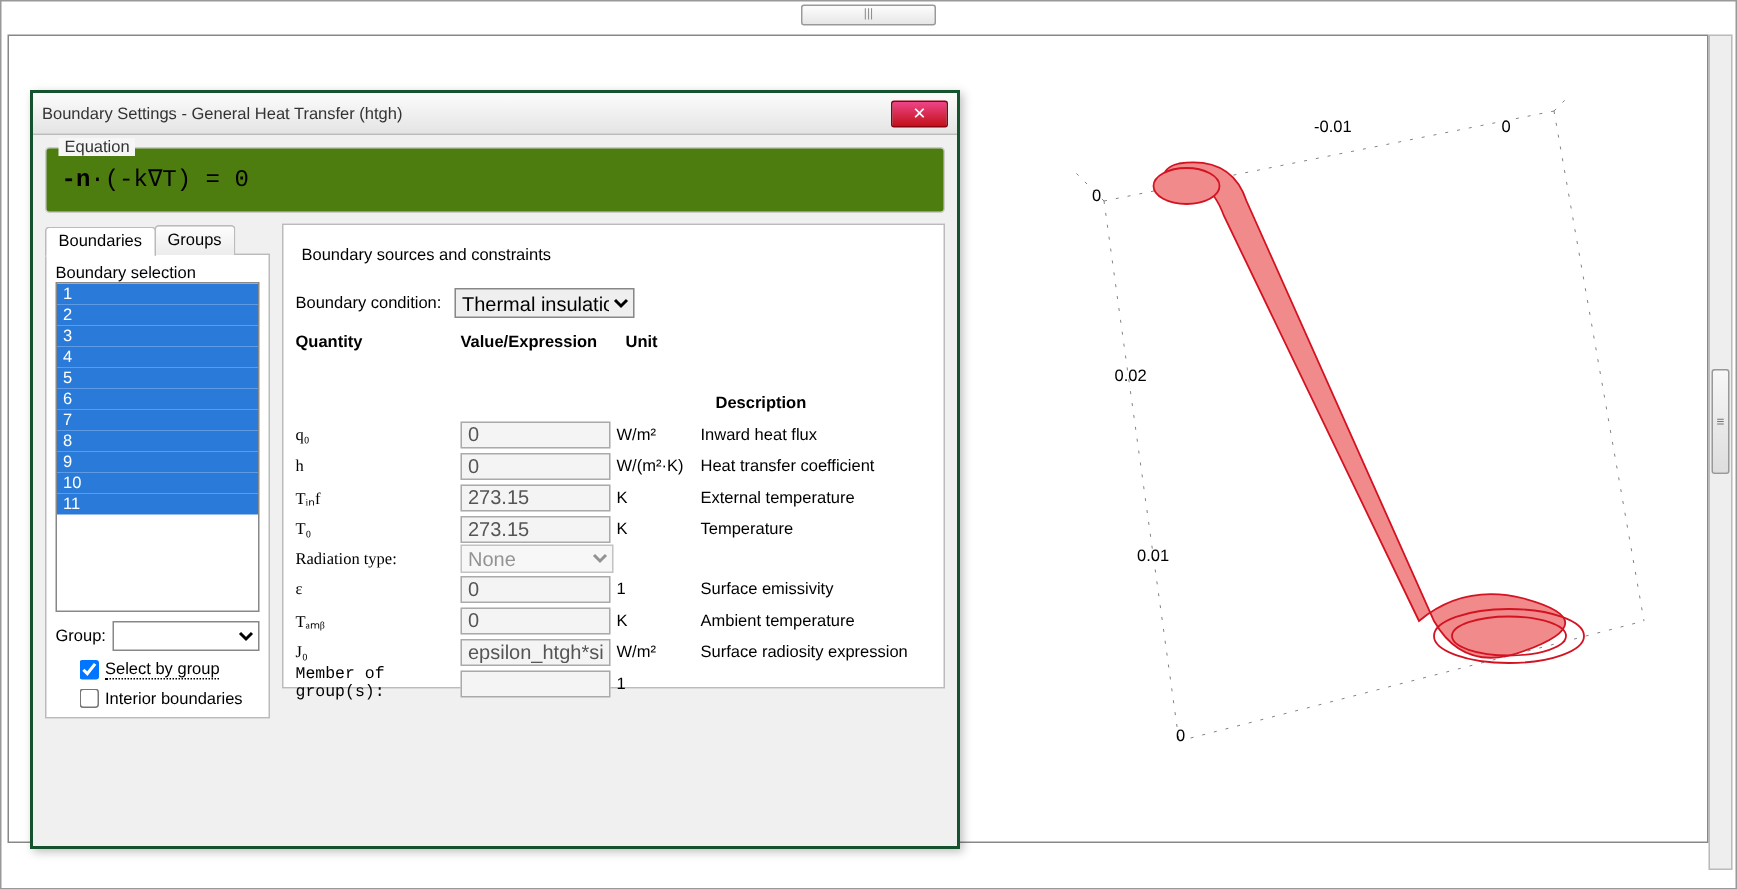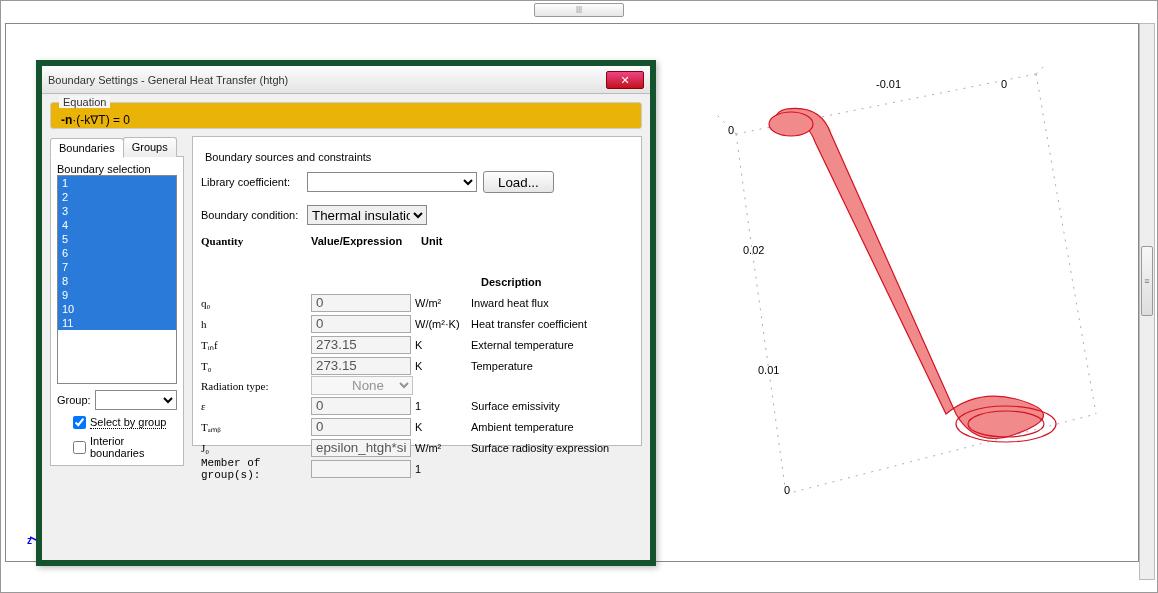--- a/index.html
+++ b/index.html
@@ -48,24 +48,24 @@
 .axes {
   position:absolute;
   left:24px; bottom:10px;
   width:24px;height:24px;
 }
 .ax { position:absolute; font-size:10px; font-weight:bold; }
 
 
 .dialog {
   position:absolute;
-  left:30px; top:36px;
+  left:14px; top:36px;
   width:620px; height:506px;
   background:#f0f0f0;
-  border:6px solid #14532d;
+  border:2px solid #14532d;
   box-shadow: 2px 2px 6px rgba(0,0,0,.25);
 }
 .titlebar {
   height:28px;
   background:linear-gradient(#fcfcfc,#e4e4e4);
   border-bottom:1px solid #bbb;
   display:flex; align-items:center; padding:0 6px;
 }
 .titlebar .title { color:#333; }
 .titlebar .close {
@@ -73,34 +73,34 @@
   width:38px; height:18px;
   background:linear-gradient(#e48,#c31119);
   color:#fff; text-align:center; line-height:16px;
   border-radius:2px; font-size:11px;
   border:1px solid #8a0010;
 }
 .dialog-body { padding:8px; }
 .groupbox {
   border:1px solid #ccc;
   border-radius:3px;
-  padding:10px 10px 1px 10px;
-  background:#eab308;
+  padding:10px 10px 12px 10px;
+  background:#4d7c0f;
   position:relative;
   margin-bottom:8px;
 }
 .groupbox .legend {
   position:absolute; top:-7px; left:8px;
   background:#f6f6f6; padding:0 4px;
   color:#333;
 }
-.equation { font-family: Liberation Sans, sans-serif; font-size:12px; }
+.equation { font-family: Liberation Mono, monospace; font-size:16px; }
 
 .cols { display:flex; gap:8px; height:330px; }
-.leftcol { width:134px; display:flex; flex-direction:column; }
+.leftcol { width:150px; display:flex; flex-direction:column; }
 .rightcol { flex:1; }
 
 .tab-strip { display:flex; position:relative; z-index:2; }
 .tab {
   border:1px solid #bbb;
   border-bottom:none;
   background:linear-gradient(#fdfdfd,#ececec);
   padding:3px 8px;
   border-radius:3px 3px 0 0;
   margin-right:-1px;
@@ -145,34 +145,34 @@
   border:1px solid #888;
   background:linear-gradient(#fdfdfd,#e6e6e6);
   border-radius:3px;
   cursor:default;
 }
 .btn.primary { border:1px solid #2a7bd9; box-shadow: inset 0 0 0 1px #8fbce8; }
 
 .bc-select { width:120px; height:20px; border:1px solid #888; }
 
 .grid-head { display:flex; font-weight:bold; margin:6px 0 4px 0; }
-.qcol1 { width:110px;font-family:Liberation Serif, serif; }
+.qcol1 { width:110px; }
 .qcol2 { width:110px; }
 .qcol3 { width:60px; }
 .qcol4 { flex:1;margin-top:41px; }
 
 .grid-rows .grow { display:flex; align-items:center; height:21px; }
 .grow input {
   width:100px; height:18px;
   border:1px solid #aaa;
   background:#f4f4f4;
   padding:0 4px;
   color:#555;
 }
-.grow select { width:102px; height:19px; border:1px solid #aaa; background:#f4f4f4; color:#666;padding-left:36px; }
+.grow select { width:102px; height:19px; border:1px solid #aaa; background:#f4f4f4; color:#666; }
 .grow .q { width:110px; font-family:'Times New Roman',serif; }
 .grow .u { width:60px; padding-left:4px; }
 .grow .d { flex:1; }
 
 .button-row {
   display:flex; gap:8px; justify-content:flex-end;
   padding:8px 10px 0 0;
 }
 
 
@@ -281,25 +281,20 @@
               <input type="checkbox" style="">
               <label>Interior boundaries</label>
             </div>
           </div>
         </div>
 
         <div class="rightcol">
           <div class="tab-panel" style="padding:8px 8px;">
             <div class="subheading">Boundary sources and constraints</div>
 
-            <div class="row">
-              <span class="lbl">Library coefficient:</span>
-              <select class="combo" style="width:170px"></select>
-              <button class="btn">Load...</button>
-            </div>
 
             <div class="row" style="margin-top:8px">
               <span class="lbl">Boundary condition:</span>
               <select class="bc-select">
                 <option>Thermal insulation</option>
               </select>
             </div>
 
             <div class="grid-head">
               <div class="qcol1">Quantity</div>

